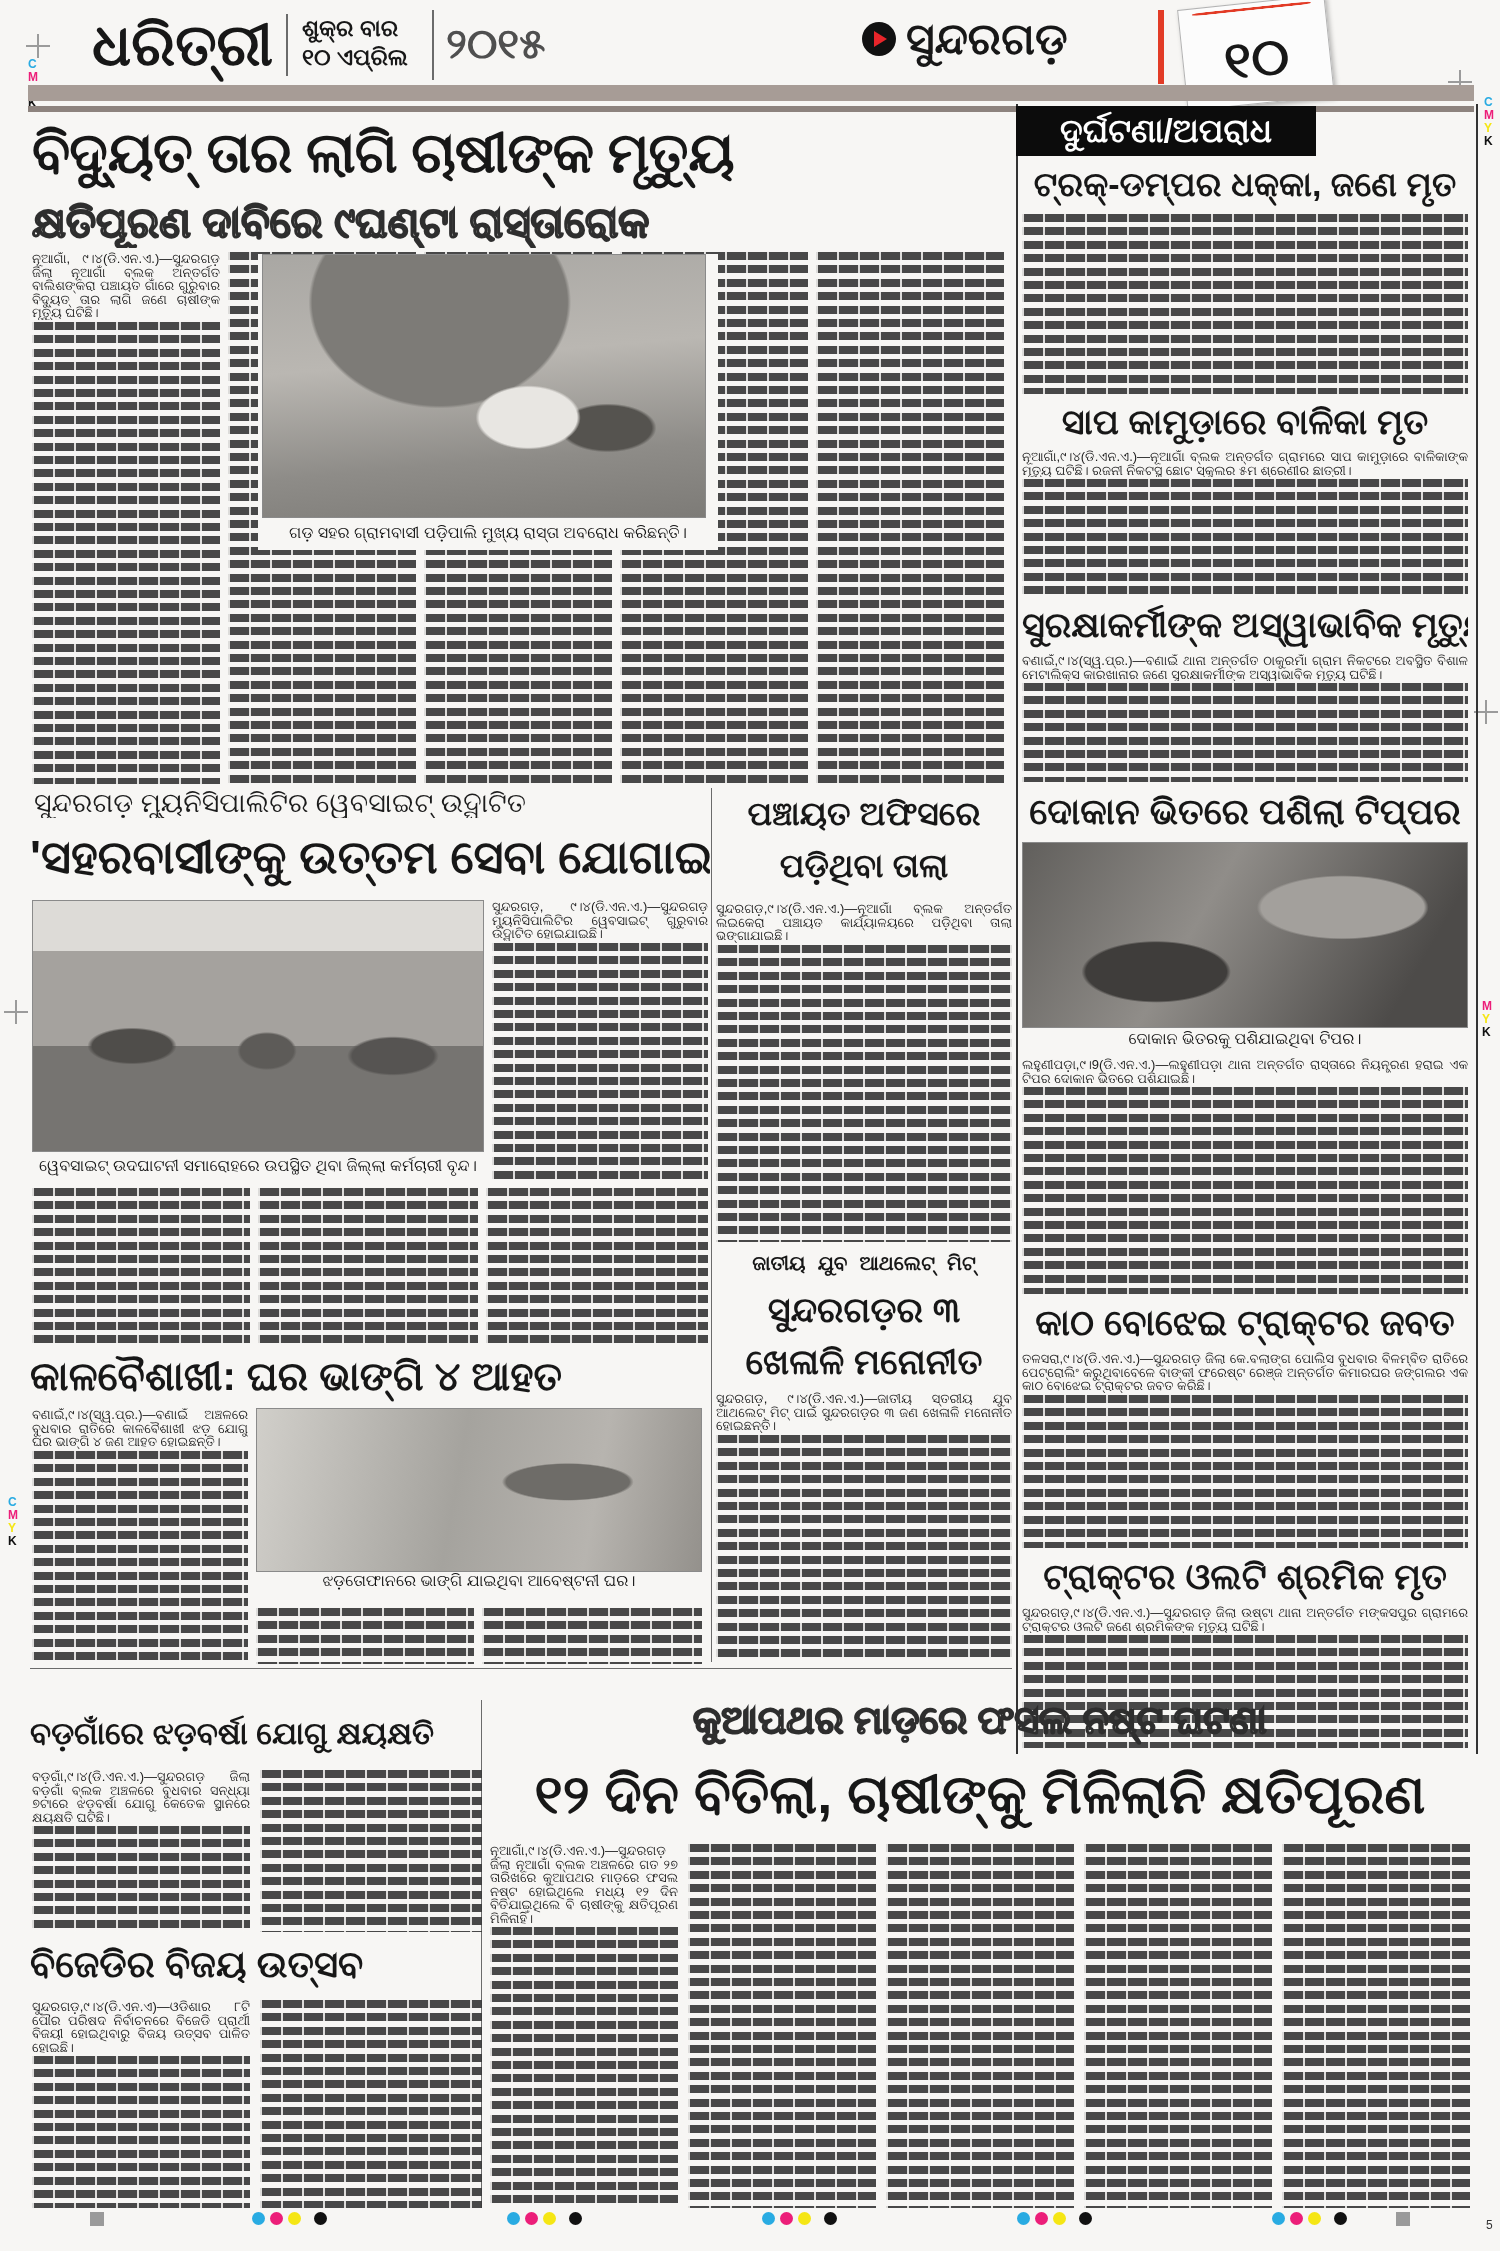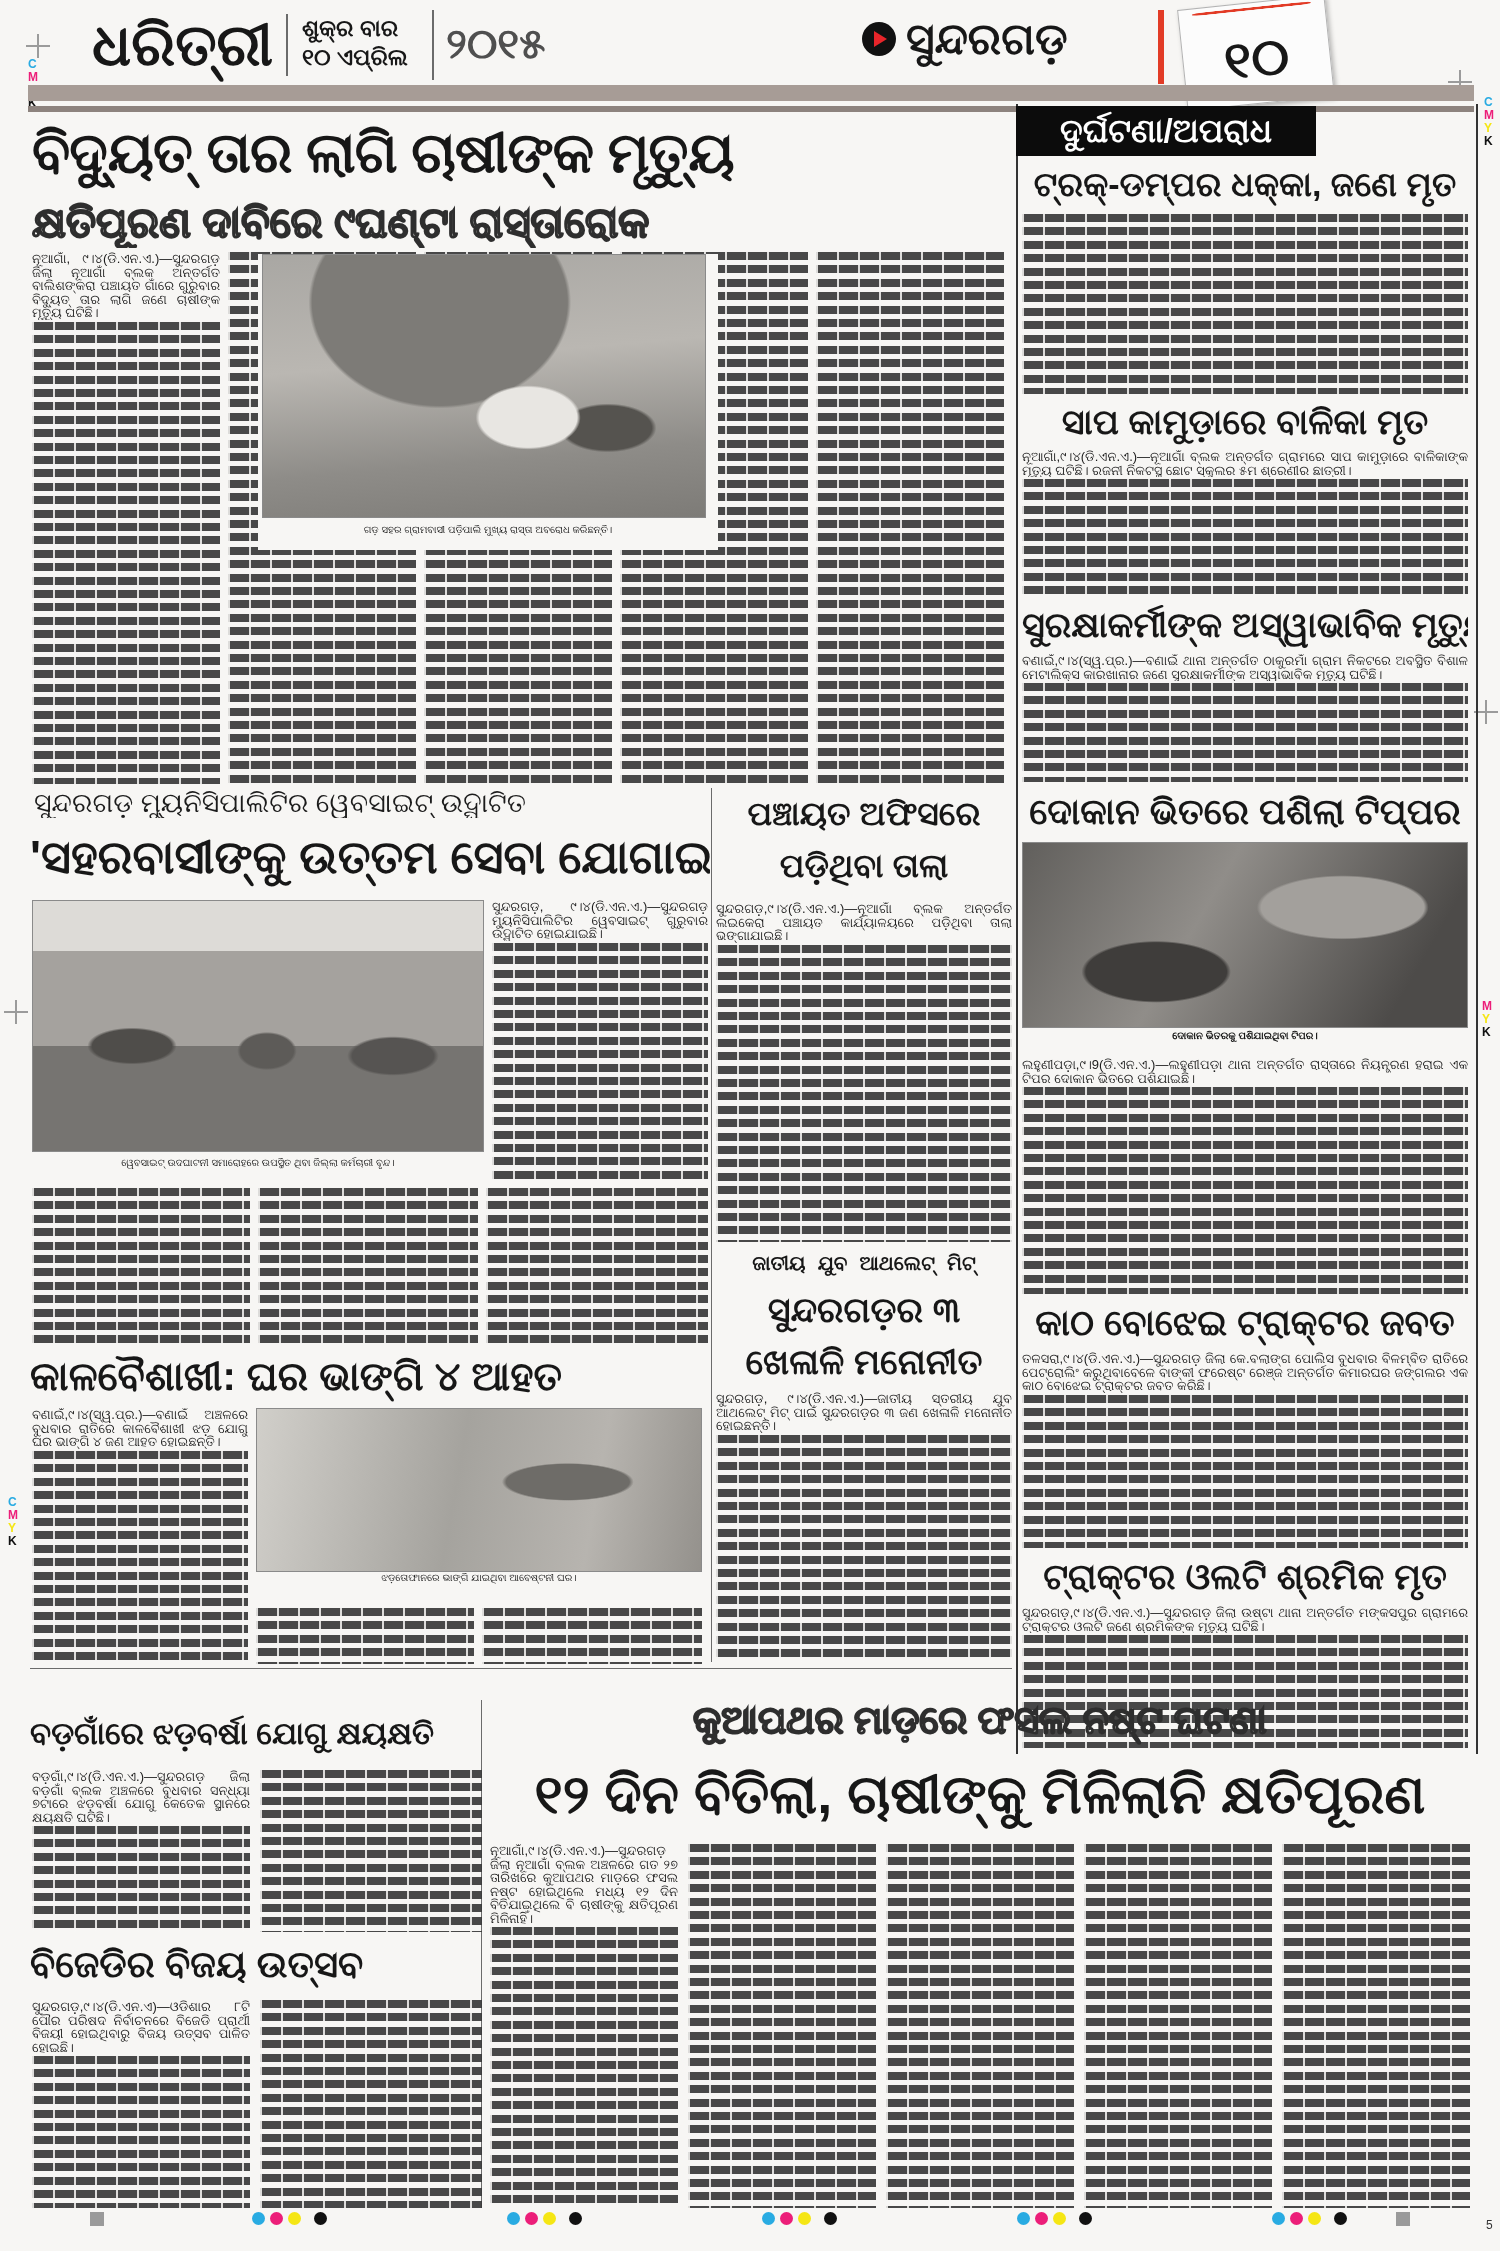--- a/index.html
+++ b/index.html
@@ -18,21 +18,21 @@
     opacity:.92;
   }
   .body-block{display:flex;flex-direction:column;overflow:hidden;}
   .lead{font-size:13px;line-height:13.5px;text-align:justify;color:#1b1b1b;overflow:hidden;flex:0 0 auto;}
   .fill{flex:1 1 auto;margin-top:2px;}
   
   .h-main{font-weight:bold;font-size:56px;line-height:82px;letter-spacing:-1px;}
   .h-outline{font-weight:bold;color:#f7f6f4;-webkit-text-stroke:1.6px #2e2e2e;text-shadow:0 0 1px #555;}
   .h-big{font-weight:bold;}
   .center{text-align:center;}
-  .caption{font-size:10px;text-align:center;color:#111;}
+  .caption{font-size:16px;text-align:center;color:#111;}
   .kicker{font-size:27px;color:#1c1c1c;}
   
   .photo{border:1px solid #8a8a8a;}
   .frame{background:#f7f6f4;}
   .ph-road{background:
       radial-gradient(ellipse at 60% 62%, #e8e6e2 0 13%, rgba(0,0,0,0) 14%),
       radial-gradient(ellipse at 78% 66%, #55534f 0 9%, rgba(0,0,0,0) 10%),
       radial-gradient(ellipse at 40% 18%, #7d7b77 0 34%, rgba(0,0,0,0) 35%),
       linear-gradient(175deg,#a9a7a3 0%,#bab7b2 40%,#8e8c88 75%,#7d7b77 100%);}
   .ph-meeting{background:
@@ -197,21 +197,21 @@
 </div>
 
 <div class="abs h-big center nowrap" style="left:1022px;top:600px;width:446px;height:50px;font-size:35px;line-height:50px;">ସୁରକ୍ଷାକର୍ମୀଙ୍କ ଅସ୍ୱାଭାବିକ ମୃତ୍ୟୁ</div>
 <div class="abs body-block" style="left:1022px;top:654px;width:446px;height:128px;">
   <span class="lead">ବଣାଇଁ,୯।୪(ସ୍ୱ.ପ୍ର.)—ବଣାଇଁ ଥାନା ଅନ୍ତର୍ଗତ ଠାକୁରମାଁ ଗ୍ରାମ ନିକଟରେ ଅବସ୍ଥିତ ବିଶାଳ ମେଟାଲିକ୍ସ କାରଖାନାର ଜଣେ ସୁରକ୍ଷାକର୍ମୀଙ୍କ ଅସ୍ୱାଭାବିକ ମୃତ୍ୟୁ ଘଟିଛି।</span>
   <div class="greek fill"></div>
 </div>
 
 <div class="abs h-big center nowrap" style="left:1022px;top:786px;width:446px;height:52px;font-size:36px;line-height:52px;">ଦୋକାନ ଭିତରେ ପଶିଲା ଟିପ୍ପର</div>
 <div class="abs photo ph-tipper" style="left:1022px;top:842px;width:444px;height:184px;"></div>
-<div class="abs caption" style="left:1022px;top:1030px;width:446px;font-weight:bold;">ଦୋକାନ ଭିତରକୁ ପଶିଯାଇଥିବା ଟିପର।</div>
+<div class="abs caption" style="left:1022px;top:1030px;width:446px;">ଦୋକାନ ଭିତରକୁ ପଶିଯାଇଥିବା ଟିପର।</div>
 <div class="abs body-block" style="left:1022px;top:1058px;width:446px;height:236px;">
   <span class="lead">ଲହୁଣୀପଡ଼ା,୯।9(ଡି.ଏନ.ଏ.)—ଲହୁଣୀପଡ଼ା ଥାନା ଅନ୍ତର୍ଗତ ରାସ୍ତାରେ ନିୟନ୍ତ୍ରଣ ହରାଇ ଏକ ଟିପର ଦୋକାନ ଭିତରେ ପଶିଯାଇଛି।</span>
   <div class="greek fill"></div>
 </div>
 
 <div class="abs h-big center nowrap" style="left:1022px;top:1298px;width:446px;height:50px;font-size:36px;line-height:50px;">କାଠ ବୋଝେଇ ଟ୍ରାକ୍ଟର ଜବତ</div>
 <div class="abs body-block" style="left:1022px;top:1352px;width:446px;height:196px;justify-content:center;">
   <span class="lead">ତଳସରା,୯।୪(ଡି.ଏନ.ଏ.)—ସୁନ୍ଦରଗଡ଼ ଜିଲା କେ.ବଲାଙ୍ଗ ପୋଲିସ ବୁଧବାର ବିଳମ୍ବିତ ରାତିରେ ପେଟ୍ରୋଲିଂ କରୁଥିବାବେଳେ ବାଙ୍କୀ ଫରେଷ୍ଟ ରେଞ୍ଜ ଅନ୍ତର୍ଗତ କମାରଘର ଜଙ୍ଗଲର ଏକ କାଠ ବୋଝେଇ ଟ୍ରାକ୍ଟର ଜବତ କରିଛି।</span>
   <div class="greek fill"></div>
 </div>

